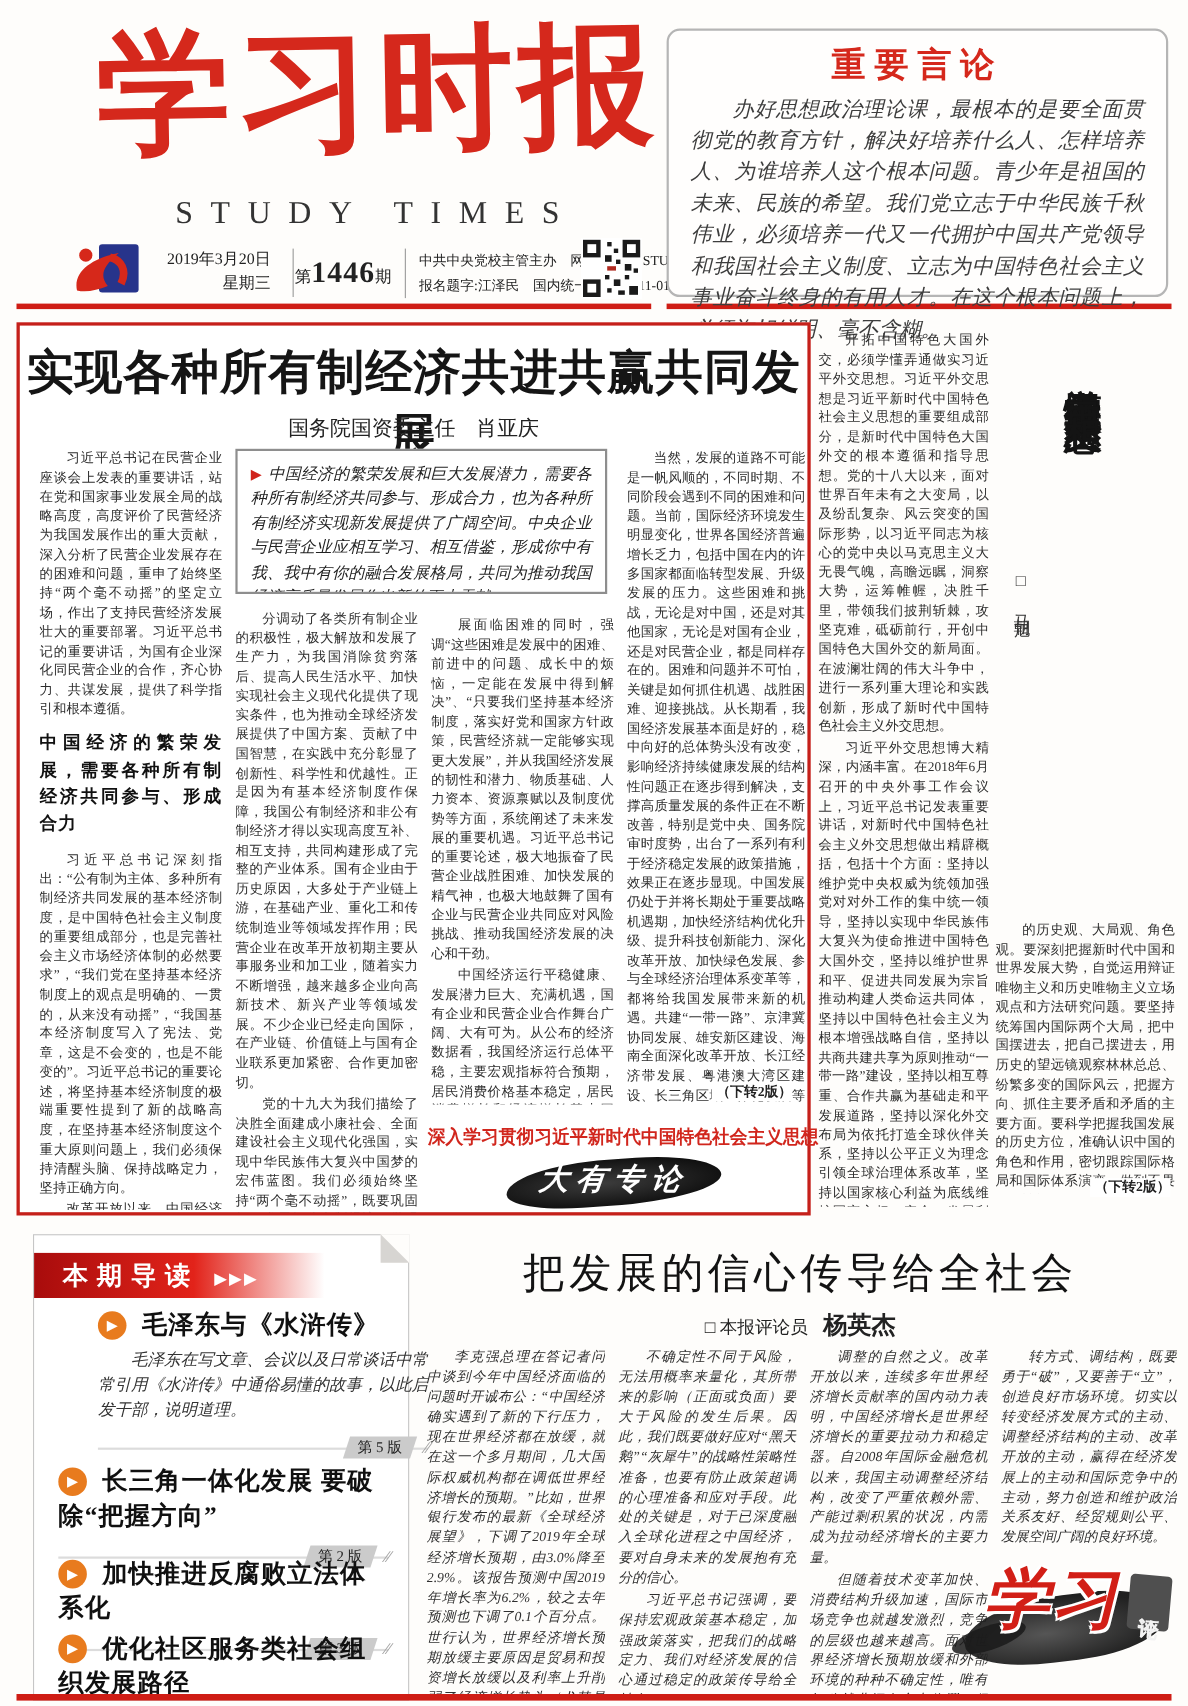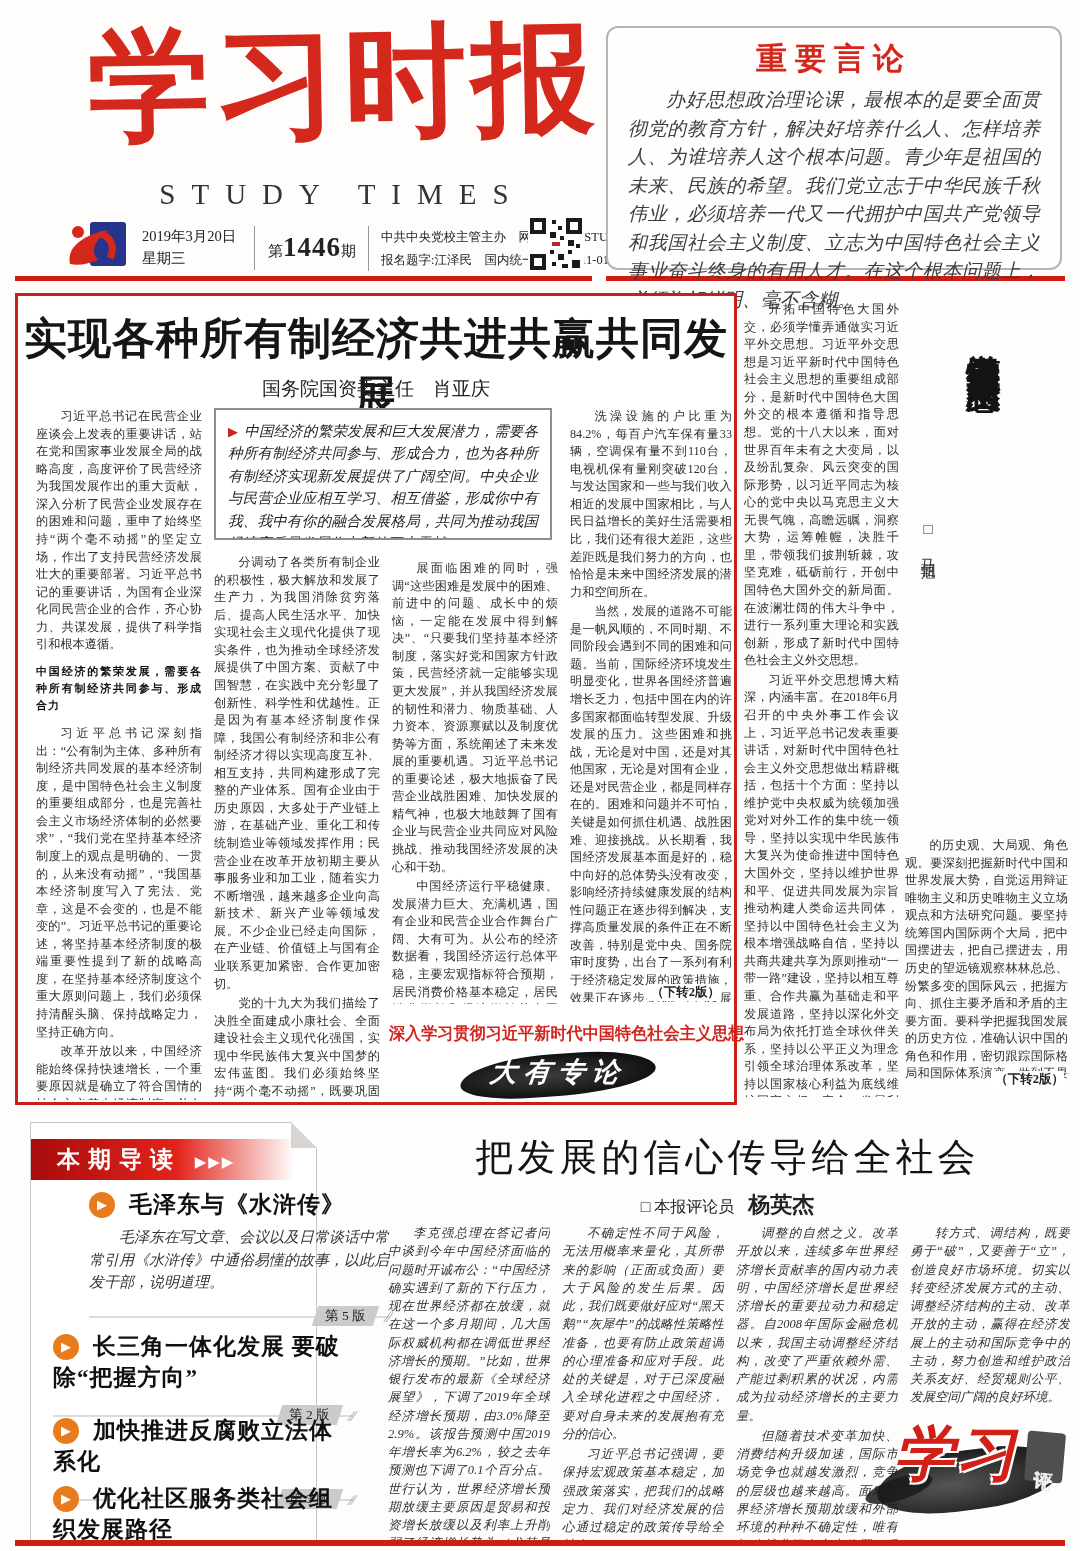--- a/index.html
+++ b/index.html
@@ -5,63 +5,63 @@
   html,body{margin:0;padding:0;}
   body{width:1080px;height:1551px;position:relative;background:#fefdfb;
        font-family:"Liberation Serif","DejaVu Serif",serif;color:#2b2b2b;overflow:hidden;}
   .abs{position:absolute;}
   
   .mast-title{left:88px;top:10px;width:508px;text-align:center;font-size:122px;font-weight:900;
       color:#d5281c;letter-spacing:6px;transform:rotate(-1deg);line-height:1.2;white-space:nowrap;}
   .mast-en{left:88px;top:178px;width:508px;text-align:center;font-size:29px;color:#333;
       letter-spacing:16px;white-space:nowrap;}
   .logo-mark{left:64px;top:220px;width:64px;height:50px;}
-  .date-group{left:142px;top:226px;width:104px;text-align:left;font-size:14.5px;color:#222;
-      border-right:1px solid #999;padding-right:8px;line-height:1.5;}
+  .date-group{left:142px;top:226px;width:104px;text-align:right;font-size:14.5px;color:#222;
+      border-right:1px solid #999;padding-right:20px;line-height:1.5;}
   .issue{left:268px;top:232px;font-size:15px;color:#222;}
   .issue b{font-size:27px;font-weight:700;letter-spacing:1px;}
   .pub-lines{left:368px;top:226px;width:150px;font-size:12.5px;color:#222;line-height:1.8;
       border-left:1px solid #999;padding-left:12px;white-space:nowrap;width:300px;}
   .qr{left:528px;top:216px;width:56px;height:56px;}
   .rule-red{height:5px;background:#cf1d15;}
   
   .remarks-box{left:606px;top:26px;width:456px;height:244px;border:2px solid #b5b5b5;
       border-radius:12px;background:#fffefd;padding:10px 20px;box-sizing:border-box;}
   .remarks-title{text-align:center;font-size:31px;font-weight:900;color:#d5281c;letter-spacing:8px;}
   .remarks-body{margin-top:6px;font-size:19px;font-style:italic;line-height:1.5;color:#3d3d3d;
       text-align:justify;text-indent:2em;}
   
   .main-box{left:15px;top:293px;width:722px;height:812px;border:3px solid #c5201a;background:#fff;box-sizing:border-box;}
   .main-head{position:absolute;left:0;top:14px;width:100%;text-align:center;font-size:43px;
       font-weight:900;color:#151515;letter-spacing:1px;}
   .main-byline{position:absolute;left:0;top:80px;width:100%;text-align:center;font-size:19px;color:#222;}
   .col{position:absolute;text-align:justify;overflow:hidden;font-size:12.2px;line-height:1.44;color:#2e2e2e;}
   .col p{margin:0 0 2px 0;text-indent:2em;}
-  .sec-head{font-size:11px;font-weight:900;color:#111;line-height:1.55;letter-spacing:1px;
-      margin:10px 0;text-indent:0;text-align:justify;font-family:Liberation Mono, monospace;}
+  .sec-head{font-size:16px;font-weight:900;color:#111;line-height:1.55;letter-spacing:1px;
+      margin:10px 0;text-indent:0;text-align:justify;}
   .quote-box{left:196px;top:112px;width:338px;height:132px;border:2px solid #8e8e8e;background:#fff;
       padding:10px 12px;box-sizing:border-box;font-size:14.5px;font-style:italic;line-height:1.55;
       text-align:justify;color:#222;overflow:hidden;}
   .quote-box .ptr{color:#d0231c;font-style:normal;font-size:13px;margin-right:6px;}
   .banner-red{left:362px;top:726px;width:356px;text-align:center;font-size:17px;font-weight:900;
       color:#d1261d;letter-spacing:0;transform:scaleX(.95);white-space:nowrap;}
   .banner-stamp{left:442px;top:754px;width:196px;height:48px;z-index:3;}
   .banner-stamp .brush{position:absolute;left:0;top:4px;width:196px;height:42px;
       background:radial-gradient(ellipse at 45% 50%,#3c3c3c,#101010 75%);
       border-radius:55% 45% 60% 40% / 70% 55% 60% 45%;transform:rotate(-4deg);}
   .banner-stamp .txt{position:absolute;left:0;top:4px;width:100%;text-align:center;color:#fff;
       font-size:27px;font-weight:900;font-style:italic;letter-spacing:7px;transform:skewX(-6deg);}
   .cont-tag{position:absolute;background:#fff;font-size:12.5px;font-weight:700;color:#222;padding-left:4px;}
   
   .right-art{left:742px;top:293px;width:328px;height:812px;text-decoration:underline;}
   .vert-head{position:absolute;left:218px;top:34px;writing-mode:vertical-rl;font-size:34px;
       font-weight:900;color:#141414;letter-spacing:2px;height:480px;}
   .vert-author{position:absolute;left:176px;top:228px;writing-mode:vertical-rl;font-size:15px;color:#333;letter-spacing:3px;}
   
-  .guide-box{left:30px;top:1122px;width:287px;height:424px;border:1px solid #c6c6c6;background:#fff;box-sizing:border-box;padding-left:28px;}
+  .guide-box{left:30px;top:1122px;width:342px;height:424px;border:1px solid #c6c6c6;background:#fff;box-sizing:border-box;padding-left:28px;}
   .guide-fold{position:absolute;right:-1px;top:-1px;width:0;height:0;
       border-top:26px solid #fefdfb;border-left:26px solid #d7d5d2;}
   .guide-label{position:absolute;left:0;top:16px;width:238px;padding:5px 0 5px 26px;color:#fff;
       font-size:23px;font-weight:900;letter-spacing:8px;
       background:linear-gradient(90deg,#a80c0c,#e2231a 55%,rgba(226,35,26,0));white-space:nowrap;}
   .guide-label .arrows{font-size:15px;letter-spacing:2px;color:#fff;}
   .guide-item{position:absolute;left:22px;width:300px;}
   .play{display:inline-block;width:26px;height:26px;border-radius:50%;background:#e87b1e;color:#fff;
       font-size:13px;text-align:center;line-height:26px;vertical-align:middle;margin-right:10px;}
   .g-title{display:inline;font-size:23px;font-weight:900;color:#101010;letter-spacing:1px;vertical-align:middle;line-height:1.35;}
@@ -186,21 +186,20 @@
 
   <div class="col" style="left:374px;top:264px;width:166px;height:444px;">
     <div>
         <p>展面临困难的同时，强调“这些困难是发展中的困难、前进中的问题、成长中的烦恼，一定能在发展中得到解决”、“只要我们坚持基本经济制度，落实好党和国家方针政策，民营经济就一定能够实现更大发展”，并从我国经济发展的韧性和潜力、物质基础、人力资本、资源禀赋以及制度优势等方面，系统阐述了未来发展的重要机遇。习近平总书记的重要论述，极大地振奋了民营企业战胜困难、加快发展的精气神，也极大地鼓舞了国有企业与民营企业共同应对风险挑战、推动我国经济发展的决心和干劲。</p>
         <p>中国经济运行平稳健康、发展潜力巨大、充满机遇，国有企业和民营企业合作舞台广阔、大有可为。从公布的经济数据看，我国经济运行总体平稳，主要宏观指标符合预期，居民消费价格基本稳定，居民消费增长和经济增长基本同步，就业形势基本稳定，新动能逐渐成长，我国经济增长总量和速度仍居世界前列。从未来发展前景看，我国仍是世界上最大的发展中国家，仍处于工业化发展阶段，制造业高质量发展还有很大空间，经济发展潜力大、韧性强、后劲足，是最具成长性的大市场；我们在科技创新、城乡协调发展、居民生活水平等方面也还有很大提升空间，比如我国居民有卫生厕所的户比重为77.7%，有</p>
       </div>
   </div>
 
   <div class="col" style="left:552px;top:112px;width:162px;height:594px;">
     <div>
-        <p>洗澡设施的户比重为84.2%，每百户汽车保有量33辆，空调保有量不到110台，电视机保有量刚突破120台，与发达国家和一些与我们收入相近的发展中国家相比，与人民日益增长的美好生活需要相比，我们还有很大差距，这些差距既是我们努力的方向，也恰恰是未来中国经济发展的潜力和空间所在。</p>
         <p>当然，发展的道路不可能是一帆风顺的，不同时期、不同阶段会遇到不同的困难和问题。当前，国际经济环境发生明显变化，世界各国经济普遍增长乏力，包括中国在内的许多国家都面临转型发展、升级发展的压力。这些困难和挑战，无论是对中国，还是对其他国家，无论是对国有企业，还是对民营企业，都是同样存在的。困难和问题并不可怕，关键是如何抓住机遇、战胜困难、迎接挑战。从长期看，我国经济发展基本面是好的，稳中向好的总体势头没有改变，影响经济持续健康发展的结构性问题正在逐步得到解决，支撑高质量发展的条件正在不断改善，特别是党中央、国务院审时度势，出台了一系列有利于经济稳定发展的政策措施，效果正在逐步显现。中国发展仍处于并将长期处于重要战略机遇期，加快经济结构优化升级、提升科技创新能力、深化改革开放、加快绿色发展、参与全球经济治理体系变革等，都将给我国发展带来新的机遇。共建“一带一路”、京津冀协同发展、雄安新区建设、海南全面深化改革开放、长江经济带发展、粤港澳大湾区建设、长三角区域一体化发展等一系列国家重大战略部署的扎实推进，也将为我国经济保持长期健康稳定发展提供新的动力。国有企业和民营企业要始终坚持从世界看中国、从全局看局部、从未来看当下，把握规律、抓住机遇，坚定信心、迎接挑战，就一定能够在新时代展现新担当、实现新发展。</p>
       </div>
   </div>
   <span class="cont-tag" style="right:14px;top:688px;">（下转2版）</span>
 
   <div class="abs banner-red">深入学习贯彻习近平新时代中国特色社会主义思想</div>
   <div class="abs banner-stamp">
     <div class="brush"></div>
     <div class="txt">大有专论</div>
   </div>

